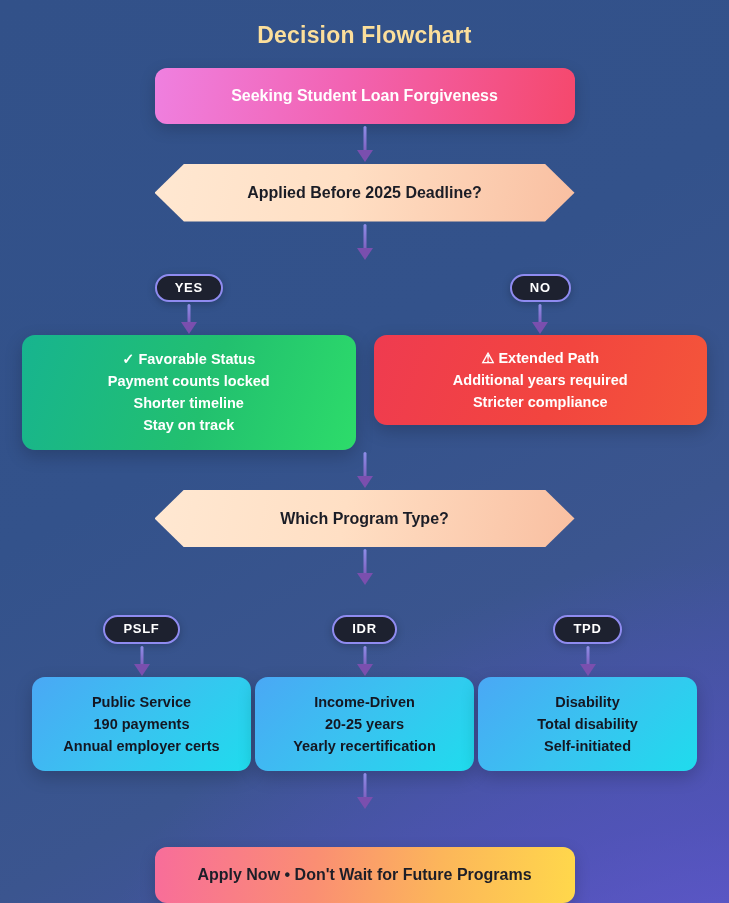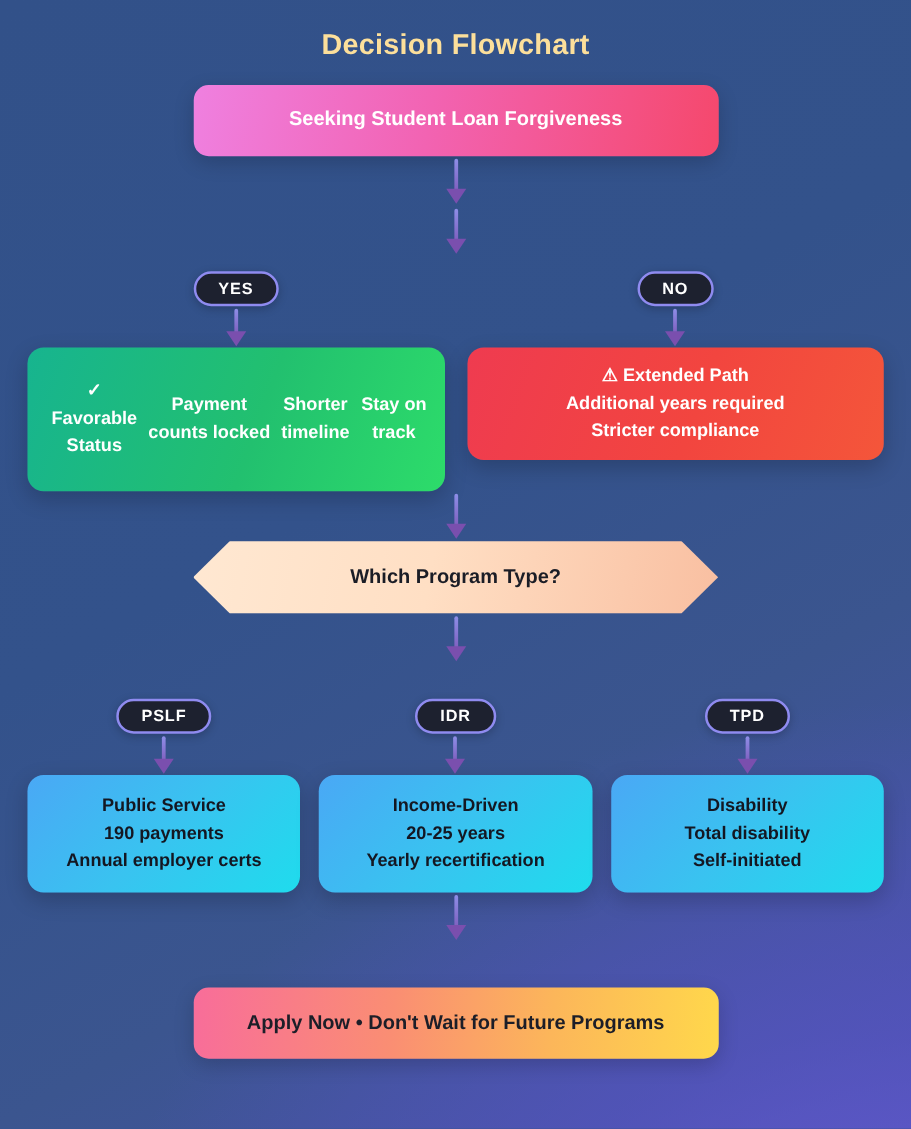--- a/index.html
+++ b/index.html
@@ -140,21 +140,21 @@
   }
   .branch {
     display: flex;
     flex-direction: column;
     align-items: center;
   }
 
   .two-col { gap: 18px; margin-top: 12px; }
   .two-col .branch { width: 334px; }
 
-  .three-col { gap: 15px; margin-top: 28px; }
+  .three-col { gap: 4px; margin-top: 28px; }
   .three-col .branch { width: 219px; }
 
   
   .card {
     width: 100%;
     border-radius: 13px;
     box-sizing: border-box;
     padding: 16px 12px;
     text-align: center;
     font-size: 14.5px;
@@ -162,21 +162,21 @@
     line-height: 1.52;
     box-shadow: 0 6px 18px rgba(0,0,0,0.20);
   }
   .card .line { display: block; }
 
   .card-success {
     height: 115px;
     background: linear-gradient(110deg, #17b48f 0%, #22c06f 55%, #2ddc6a 100%);
     color: #ffffff;
     display: flex;
-    flex-direction: row;
+    flex-direction: column;
     align-items: center;
     justify-content: center;
   }
   .card-danger {
     height: 90px;
     background: linear-gradient(110deg, #ef3b50 0%, #f2453f 55%, #f4563a 100%);
     color: #ffffff;
     display: flex;
     flex-direction: column;
     align-items: center;
@@ -199,20 +199,21 @@
 
   <h1 class="chart-title">Decision Flowchart</h1>
 
   <div class="banner banner-start">Seeking Student Loan Forgiveness</div>
 
   <div class="arrow">
     <div class="shaft"></div>
     <div class="head"></div>
   </div>
 
+  <div class="hexagon">Applied Before 2025 Deadline?</div>
 
   <div class="arrow">
     <div class="shaft"></div>
     <div class="head"></div>
   </div>
 
   <div class="branch-row two-col">
 
     <div class="branch">
       <div class="badge">YES</div>

